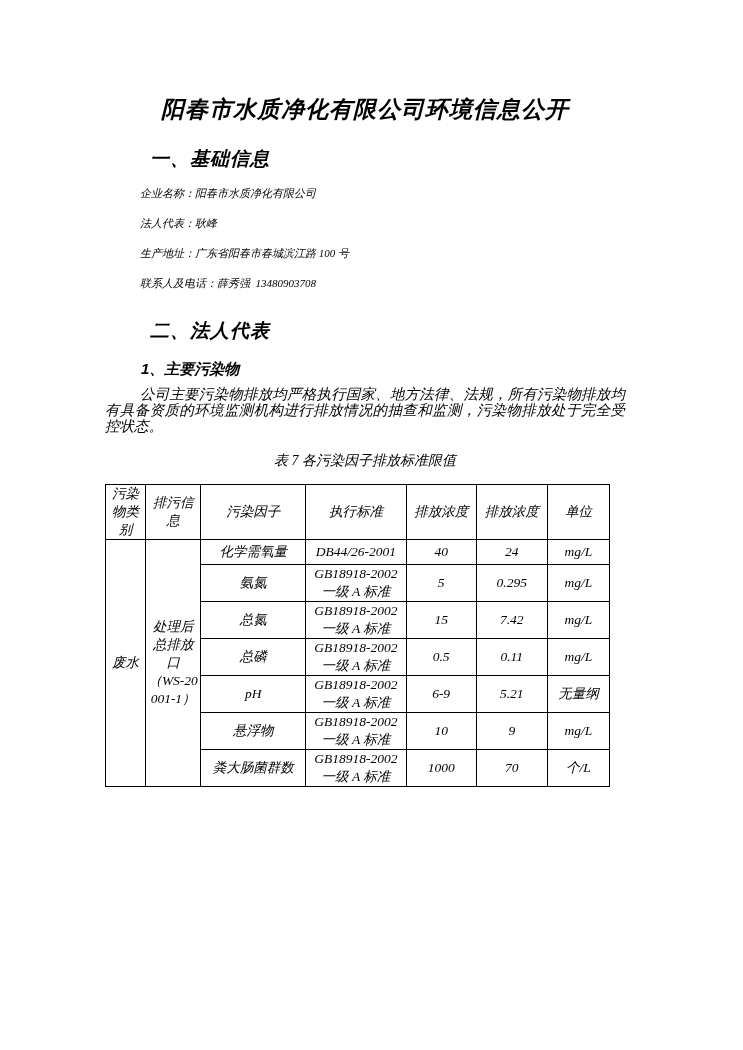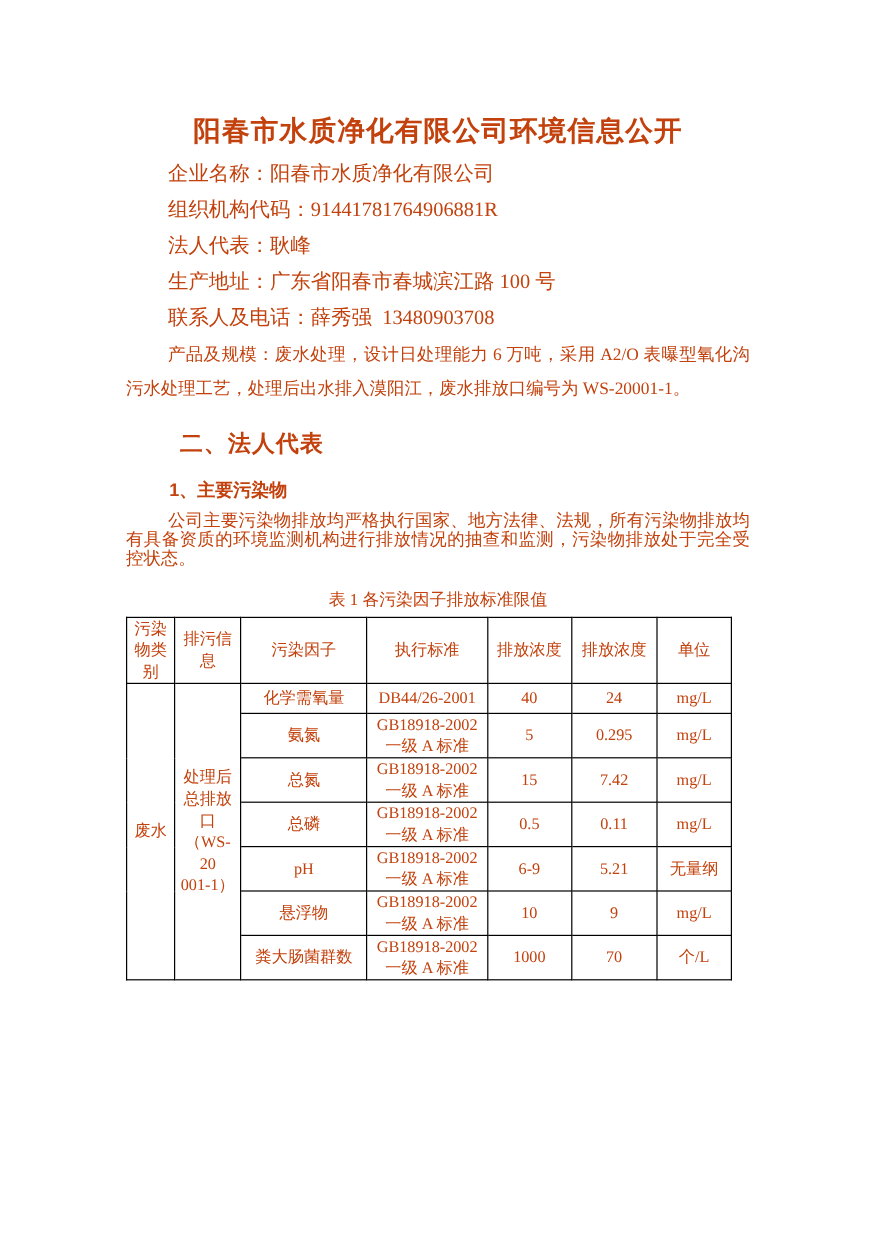--- a/index.html
+++ b/index.html
@@ -1,24 +1,25 @@
 <!DOCTYPE html>
 <html><head>
 <meta charset="utf-8">
 <style>
   html,body { margin:0; padding:0; background:#ffffff; }
   .page {
     position:relative;
     width:725px;
     height:1050px;
     background:#ffffff;
-    color:#c2410c;
+    color:#000000;
     font-family:"Liberation Serif","DejaVu Serif",serif;
     overflow:hidden;
     box-sizing:border-box;
+    font-style:italic;
   }
   .content {
     box-sizing:border-box;
     padding:96px 100px 0 105px;
   }
   .doc-title {
     margin:0;
     font-size:23px;
     font-weight:700;
     line-height:28px;
@@ -31,21 +32,21 @@
     font-size:19px;
     font-weight:700;
     line-height:26px;
     font-family:"Liberation Sans","DejaVu Sans",sans-serif;
     letter-spacing:1px;
   }
   .section-heading.second { margin-top:20px; }
   .info-block { margin-top:6px; }
   .info-line {
     margin:0;
-    font-size:17px;
+    font-size:11px;
     line-height:30px;
     text-indent:35px;
     white-space:pre-wrap;
   }
   .paragraph {
     margin:2px 0 0 0;
     font-size:14.5px;
     line-height:28px;
     text-indent:35px;
     text-align:justify;
@@ -62,21 +63,21 @@
     margin-top:6px;
     line-height:16px;
   }
   .table-caption {
     margin-top:18px;
     font-size:14px;
     line-height:18px;
     text-align:center;
   }
   table.limits {
-    margin-top:4px;
+    margin-top:14px;
     border-collapse:collapse;
     table-layout:fixed;
     width:505px;
     border:1.5px solid #000;
   }
   table.limits th, table.limits td {
     border:1px solid #000;
     padding:0 2px;
     text-align:center;
     vertical-align:middle;
@@ -101,38 +102,37 @@
   td.category { font-size:14px; }
 </style>
 </head>
 <body>
 
 <div class="page">
   <div class="content">
 
     <h1 class="doc-title">阳春市水质净化有限公司环境信息公开</h1>
 
+    <h2 class="section-heading">一、基础信息</h2>
 
     <div class="info-block">
       <p class="info-line">企业名称：阳春市水质净化有限公司</p>
-      <p class="info-line">组织机构代码：91441781764906881R</p>
       <p class="info-line">法人代表：耿峰</p>
       <p class="info-line">生产地址：广东省阳春市春城滨江路 100 号</p>
       <p class="info-line">联系人及电话：薛秀强  13480903708</p>
     </div>
 
-    <p class="paragraph">产品及规模：废水处理，设计日处理能力 6 万吨，采用 A2/O 表曝型氧化沟污水处理工艺，处理后出水排入漠阳江，废水排放口编号为 WS-20001-1。</p>
 
     <h2 class="section-heading second">二、法人代表</h2>
 
     <h3 class="sub-heading">1、主要污染物</h3>
 
     <p class="paragraph discharge">公司主要污染物排放均严格执行国家、地方法律、法规，所有污染物排放均有具备资质的环境监测机构进行排放情况的抽查和监测，污染物排放处于完全受控状态。</p>
 
-    <div class="table-caption">表 1 各污染因子排放标准限值</div>
+    <div class="table-caption">表 7 各污染因子排放标准限值</div>
 
     <table class="limits">
       <colgroup>
         <col style="width:40px">
         <col style="width:55px">
         <col style="width:105px">
         <col style="width:100px">
         <col style="width:70px">
         <col style="width:71px">
         <col style="width:62px">

